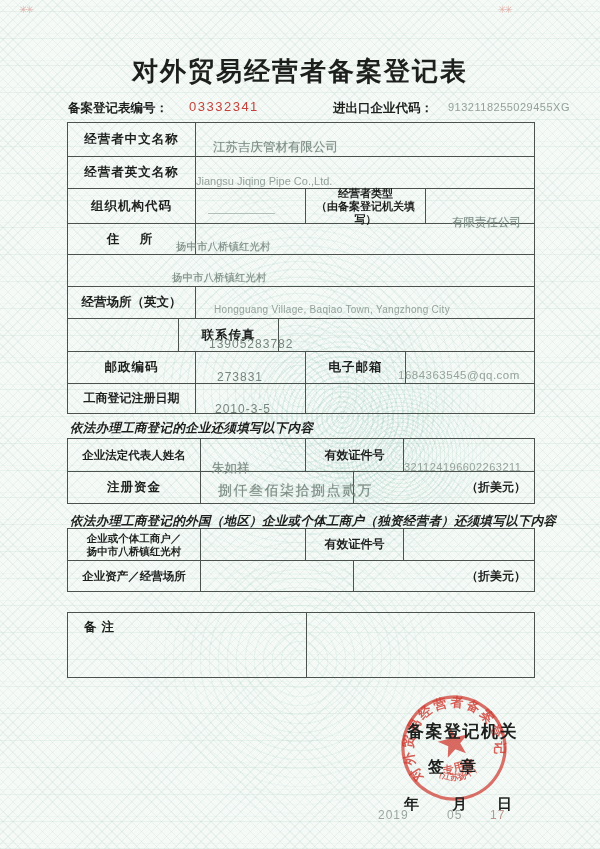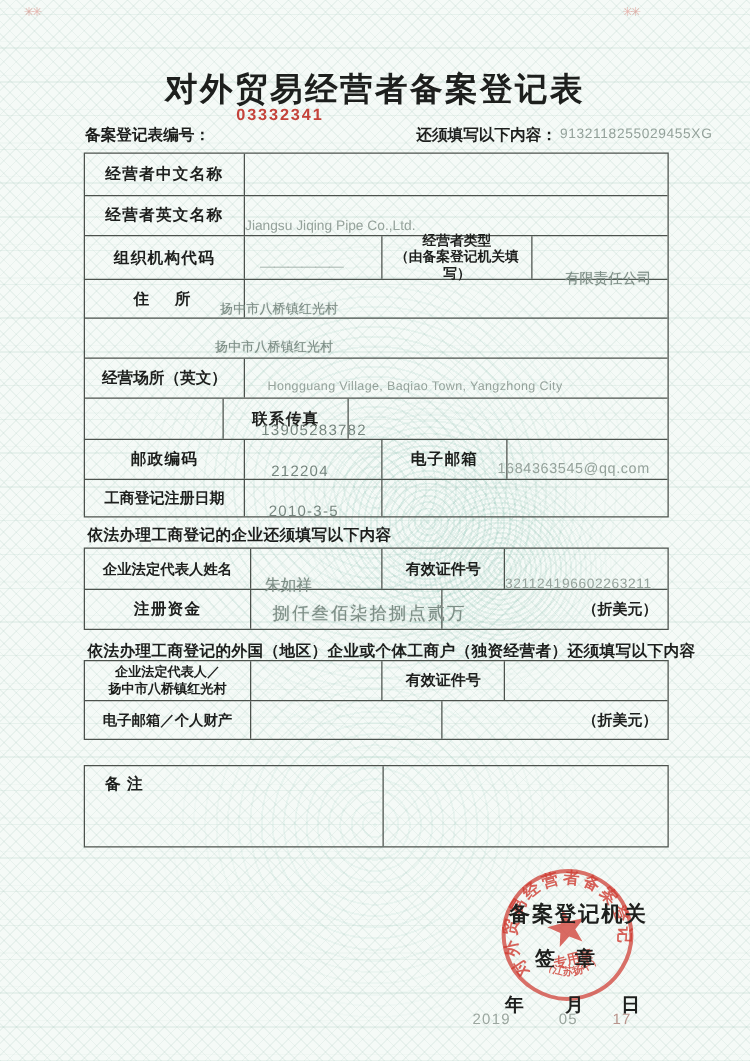--- a/index.html
+++ b/index.html
@@ -26,36 +26,36 @@
 
   .corner-mark{position:absolute;top:4px;font-size:10px;color:rgba(205,75,62,0.40);
     letter-spacing:-2px;z-index:1;}
   #cm-left{left:19px;} #cm-right{left:498px;}
 
   .title{position:absolute;left:0;top:54px;width:100%;text-align:center;
     font-size:26px;font-weight:bold;letter-spacing:2px;z-index:2;}
 
   .hdr{position:absolute;top:100px;font-size:12.5px;font-weight:bold;z-index:2;white-space:nowrap;}
   #hdr-no-label{left:68px;}
-  #hdr-no-value{left:189px;top:84px;font-size:13px;font-weight:bold;letter-spacing:1.5px;color:#c4423a;}
+  #hdr-no-value{left:189px;top:99px;font-size:13px;font-weight:normal;letter-spacing:1.5px;color:#c4423a;}
   #hdr-code-label{left:333px;}
   #hdr-code-value{left:448px;top:101px;font-size:11px;font-weight:normal;letter-spacing:.5px;color:#93a19a;}
 
   .tbl{position:absolute;border:1px solid #4c524d;z-index:2;background:transparent;}
   .tr{display:flex;box-sizing:border-box;}
   .tr + .tr{border-top:1px solid #4c524d;}
   .td{box-sizing:border-box;display:flex;align-items:center;justify-content:center;
     text-align:center;min-width:0;}
   .td + .td{border-left:1px solid #4c524d;}
   .lab{font-weight:bold;font-size:12.5px;letter-spacing:1px;}
   .lab2{font-weight:bold;font-size:11px;line-height:13px;letter-spacing:0;}
   .lab2 span{display:block;}
   .usd{justify-content:flex-end;padding-right:8px;font-weight:bold;font-size:12px;}
 
-  .sec-h{position:absolute;left:70px;font-weight:bold;font-size:12.5px;letter-spacing:.3px;z-index:2;white-space:nowrap;}
+  .sec-h{position:absolute;left:70px;font-weight:bold;font-size:12.5px;letter-spacing:.3px;z-index:2;white-space:nowrap;font-style:italic;}
 
   .ghost{position:absolute;white-space:nowrap;z-index:3;}
   .g-cn{font-family:"Liberation Serif","DejaVu Serif",serif;color:#7d8e86;
     text-shadow:0 0 1px rgba(125,142,134,.55);}
   .g-en{color:#95a29b;}
   .g-num{color:#76857e;letter-spacing:1px;font-size:12px;}
 
   .note-line{position:absolute;left:70px;top:681px;font-size:13px;font-weight:bold;z-index:2;white-space:nowrap;}
 
   .foot{position:absolute;z-index:5;font-weight:bold;white-space:nowrap;}
@@ -77,21 +77,21 @@
   <div class="rosette" id="ros4"></div>
   <div class="rosette" id="ros2"></div>
   <div class="rosette" id="ros3"></div>
   <span class="corner-mark" id="cm-left">✳✳</span>
   <span class="corner-mark" id="cm-right">✳✳</span>
 
   <div class="title">对外贸易经营者备案登记表</div>
 
   <span class="hdr" id="hdr-no-label">备案登记表编号：</span>
   <span class="hdr" id="hdr-no-value">03332341</span>
-  <span class="hdr" id="hdr-code-label">还须填写以下内容：</span>
+  <span class="hdr" id="hdr-code-label">进出口企业代码：</span>
   <span class="hdr" id="hdr-code-value">9132118255029455XG</span>
 
   <div class="tbl" style="left:67px;top:122px;width:466px;">
     <div class="tr" style="height:33px">
       <div class="td lab" style="width:127px">经营者中文名称</div>
       <div class="td" style="flex:1"></div>
     </div>
     <div class="tr" style="height:32px">
       <div class="td lab" style="width:127px">经营者英文名称</div>
       <div class="td" style="flex:1"></div>
@@ -149,50 +149,51 @@
       <div class="td" style="width:153px"></div>
       <div class="td usd" style="flex:1">（折美元）</div>
     </div>
   </div>
 
   <div class="sec-h" style="top:513px">依法办理工商登记的外国（地区）企业或个体工商户（独资经营者）还须填写以下内容</div>
   <div class="tbl" style="left:67px;top:528px;width:466px;">
     <div class="tr" style="height:31px">
       <div class="td" style="width:132px">
         <div class="lab2" style="font-size:10.5px">
-          <span>企业法定代表人／</span>
+          <span>企业或个体工商户／</span>
           <span>扬中市八桥镇红光村</span>
         </div>
       </div>
       <div class="td" style="width:105px"></div>
       <div class="td lab" style="width:98px;letter-spacing:0;font-size:12px">有效证件号</div>
       <div class="td" style="flex:1"></div>
     </div>
     <div class="tr" style="height:31px">
-      <div class="td lab" style="width:132px;letter-spacing:0;font-size:11.5px">电子邮箱／个人财产</div>
+      <div class="td lab" style="width:132px;letter-spacing:0;font-size:11.5px">企业资产／经营场所</div>
       <div class="td" style="width:153px"></div>
       <div class="td usd" style="flex:1">（折美元）</div>
     </div>
   </div>
 
   <div class="tbl" style="left:67px;top:612px;width:466px;">
     <div class="tr" style="height:64px">
       <div class="td lab" style="width:238px;align-items:flex-start;justify-content:flex-start;padding:6px 0 0 16px;letter-spacing:5px">备注</div>
       <div class="td" style="flex:1"></div>
     </div>
   </div>
 
+  <span class="ghost g-cn" style="left:213px;top:139px;font-size:12.5px">江苏吉庆管材有限公司</span>
   <span class="ghost g-en" style="left:196px;top:175px;font-size:11px">Jiangsu Jiqing Pipe Co.,Ltd.</span>
   <span class="ghost" style="left:208px;top:206px;font-size:12px;color:#aab8b1;letter-spacing:-1px">——————</span>
   <span class="ghost g-cn" style="left:452px;top:215px;font-size:11.5px">有限责任公司</span>
   <span class="ghost g-cn" style="left:176px;top:240px;font-size:10.5px">扬中市八桥镇红光村</span>
   <span class="ghost g-cn" style="left:172px;top:271px;font-size:10.5px">扬中市八桥镇红光村</span>
   <span class="ghost g-en" style="left:214px;top:304px;font-size:10px;letter-spacing:.3px">Hongguang Village, Baqiao Town, Yangzhong City</span>
   <span class="ghost g-num" style="left:209px;top:337px">13905283782</span>
-  <span class="ghost g-num" style="left:217px;top:370px">212204</span>
+  <span class="ghost g-num" style="left:217px;top:370px">273831</span>
   <span class="ghost g-en" style="left:398px;top:369px;font-size:11.5px;letter-spacing:.5px">1684363545@qq.com</span>
   <span class="ghost g-num" style="left:215px;top:402px">2010-3-5</span>
   <span class="ghost g-cn" style="left:212px;top:460px;font-size:12.5px">朱如祥</span>
   <span class="ghost g-en" style="left:404px;top:461px;font-size:11px;letter-spacing:.5px">321124196602263211</span>
   <span class="ghost g-cn" style="left:218px;top:482px;font-size:14px;letter-spacing:1.5px">捌仟叁佰柒拾捌点贰万</span>
 
 
   <div class="foot" id="f-authority">备案登记机关</div>
   <div class="foot" id="f-seal">签　章</div>
   <span class="foot ymd" id="f-year">年</span>

